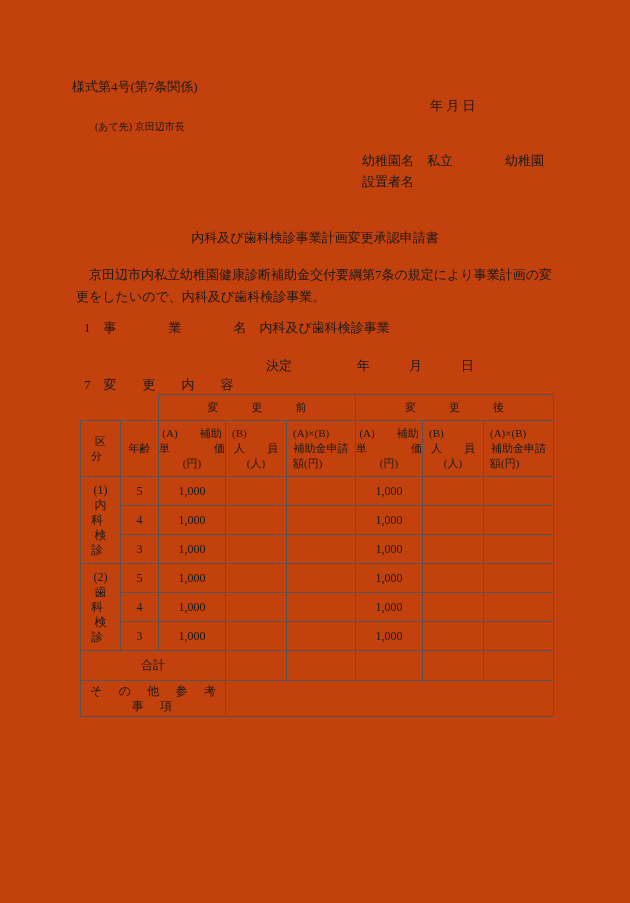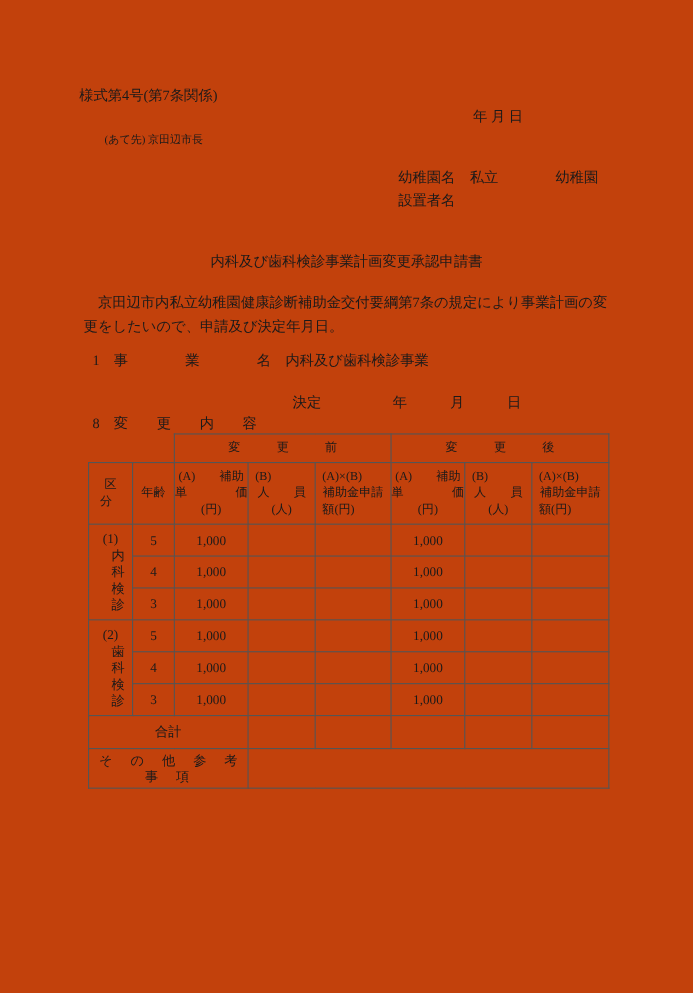--- a/index.html
+++ b/index.html
@@ -77,45 +77,45 @@
   .age-cell { font-size: 12px; }
 
   
   .sp-wide  { display: block; letter-spacing: 0.75em; text-indent: 0.75em; }
   .sp-small { display: block; letter-spacing: 0.18em; text-indent: 0.18em; }
   .lines { display: block; }
   .lines span { display: block; white-space: pre; }
 
   .cat-cell { line-height: 16px; font-size: 12px; }
   .cat-cell .tag { display: block; }
-  .cat-cell .nm  { display: block; letter-spacing: 0.55em; text-indent: 0.55em; text-align: right; }
+  .cat-cell .nm  { display: block; letter-spacing: 0.55em; text-indent: 0.55em; }
 </style>
 </head>
 <body>
 
 <div class="page">
 
   <div class="abs fs13" id="form-code">様式第4号(第7条関係)</div>
 
   <div class="abs fs13" id="date-line">年     月     日</div>
 
   <div class="abs fs13" id="addressee">(あて先) 京田辺市長</div>
 
   <div class="abs" id="org-block">
     <div>幼稚園名　私立　　　　幼稚園</div>
     <div>設置者名</div>
   </div>
 
   <div class="abs" id="doc-title">内科及び歯科検診事業計画変更承認申請書</div>
 
-  <div id="body-para" class="abs">京田辺市内私立幼稚園健康診断補助金交付要綱第7条の規定により事業計画の変更をしたいので、申請及び決定年月日。</div>
+  <div id="body-para" class="abs">京田辺市内私立幼稚園健康診断補助金交付要綱第7条の規定により事業計画の変更をしたいので、内科及び歯科検診事業。</div>
 
   <div class="item" id="item1">1　事　　　　業　　　　名　内科及び歯科検診事業</div>
   <div class="item" id="item2b">　　　　　　　　　　　　　　決定　　　　　年　　　月　　　日</div>
-  <div class="item" id="item3">8　変　　更　　内　　容</div>
+  <div class="item" id="item3">7　変　　更　　内　　容</div>
 
   <table id="change-table">
     <colgroup>
       <col style="width:40px">
       <col style="width:38px">
       <col style="width:67px">
       <col style="width:61px">
       <col style="width:69px">
       <col style="width:67px">
       <col style="width:61px">

